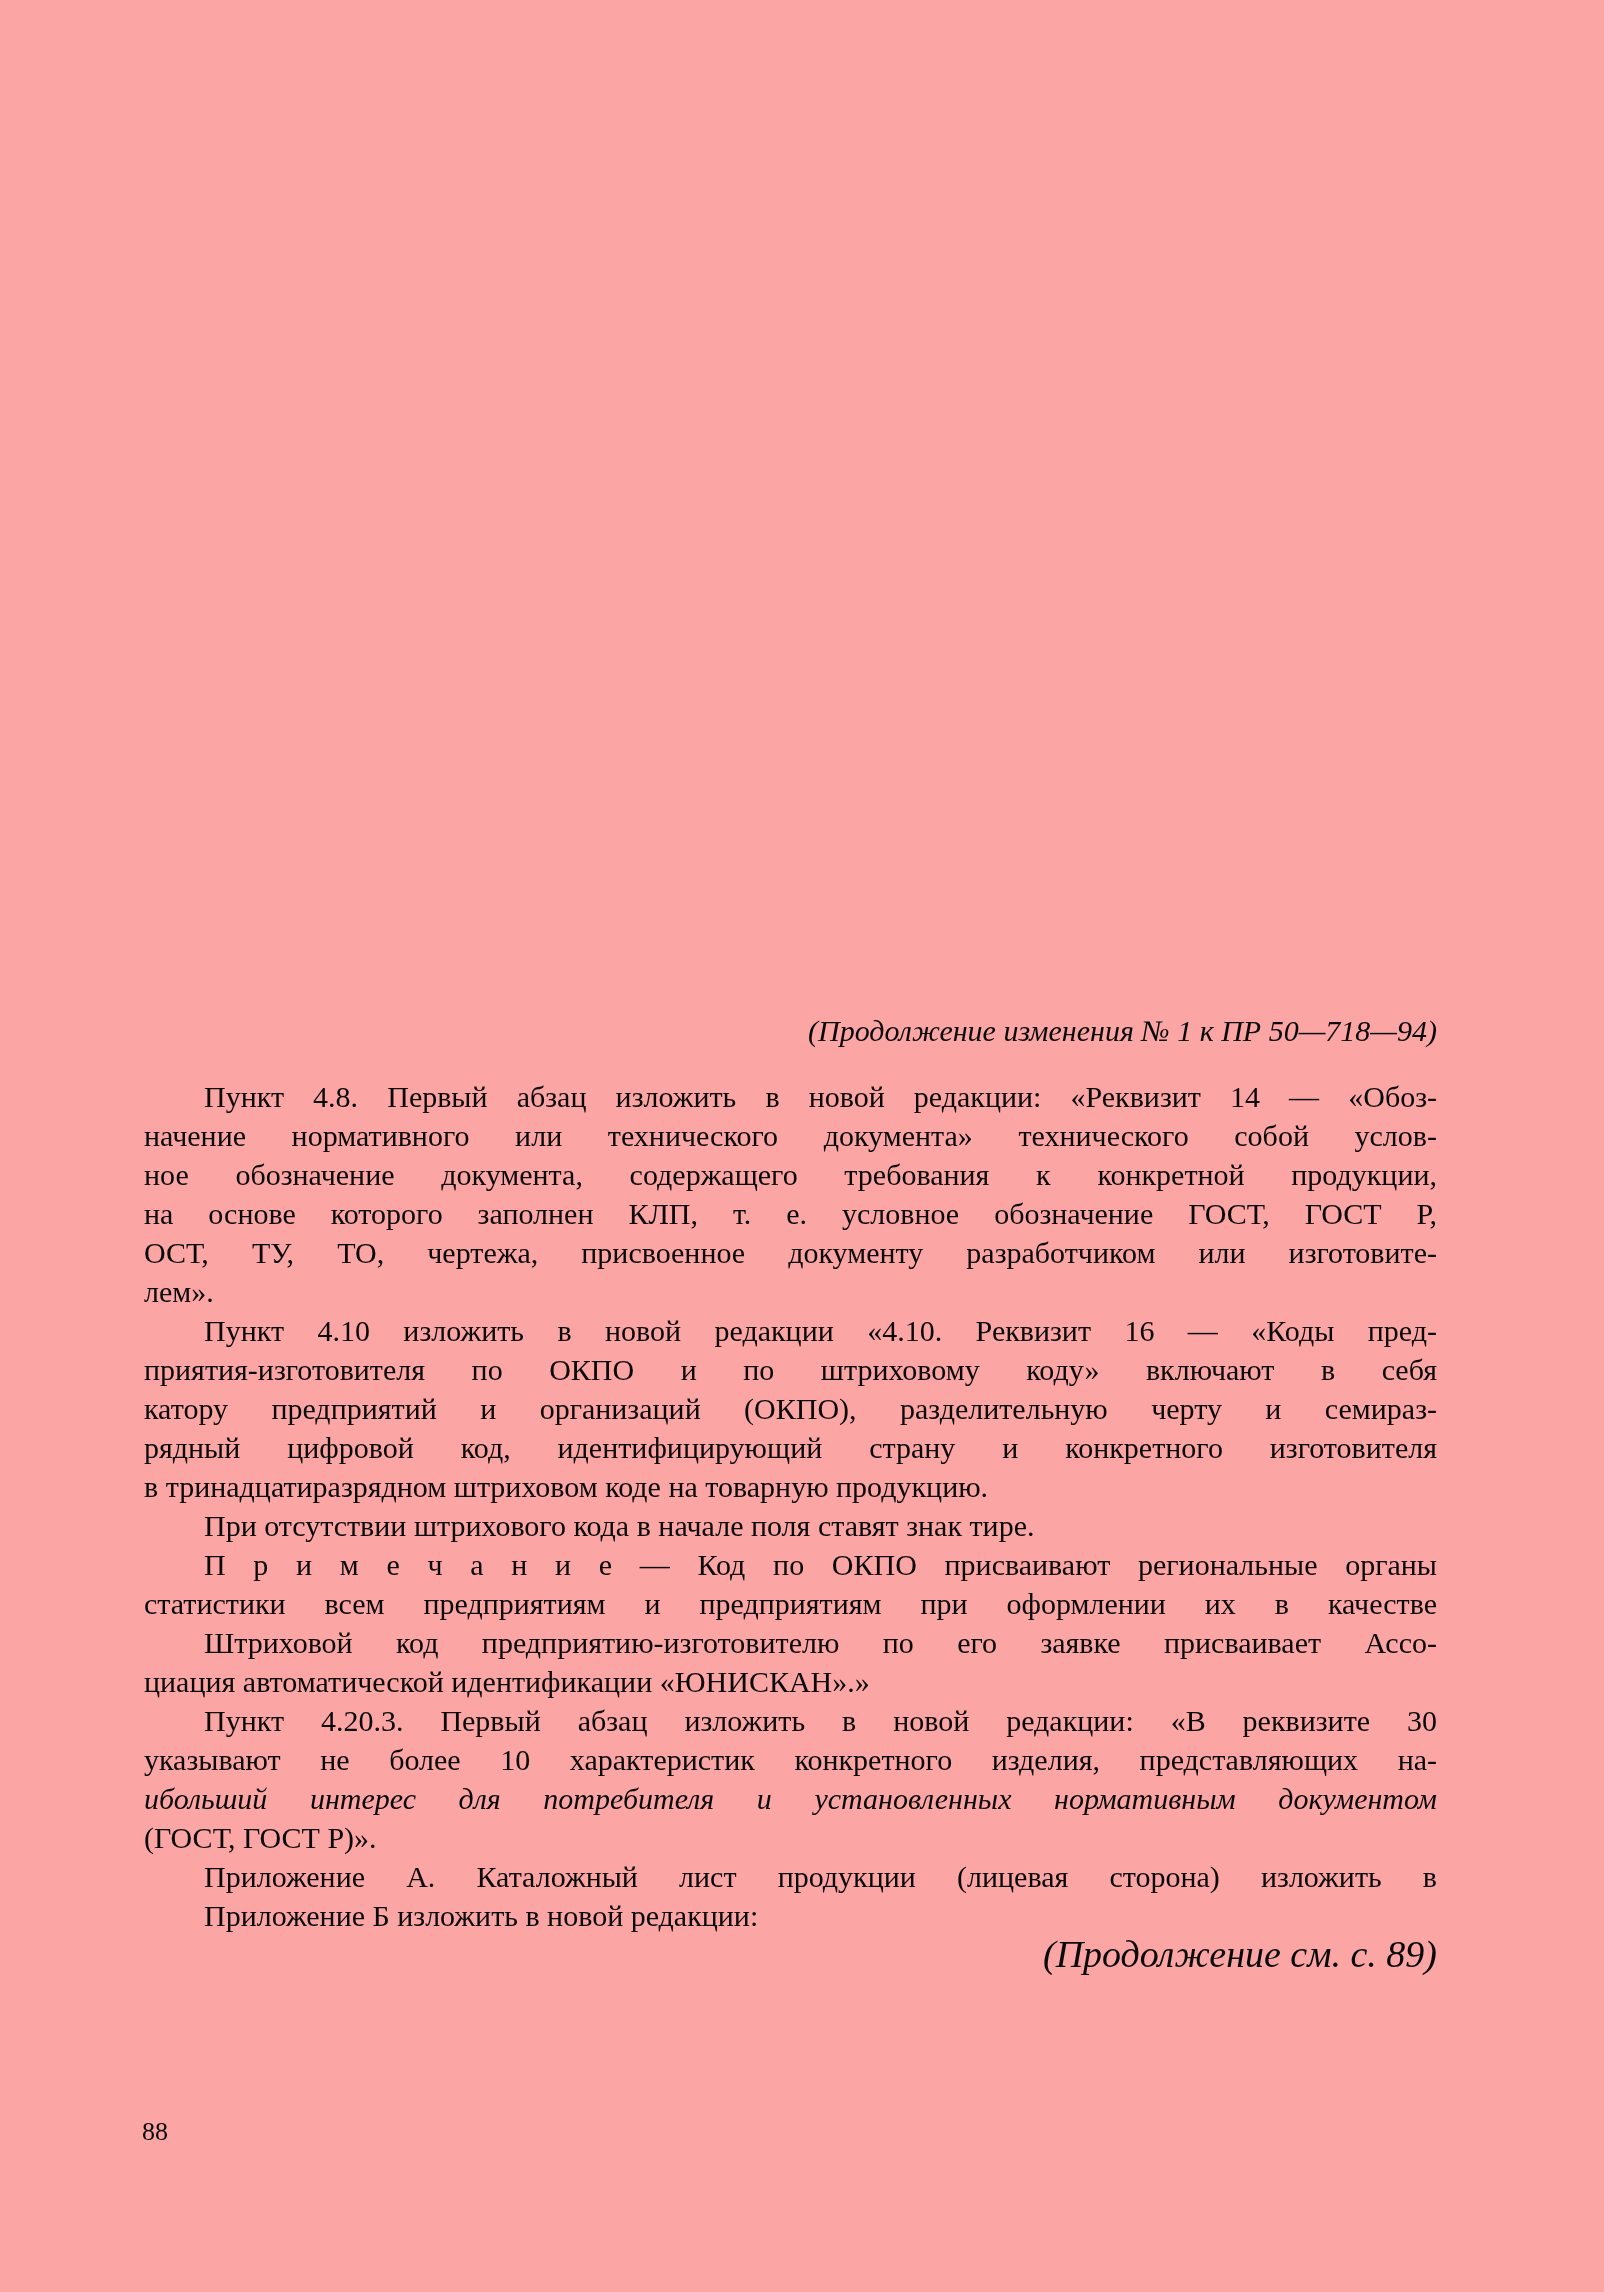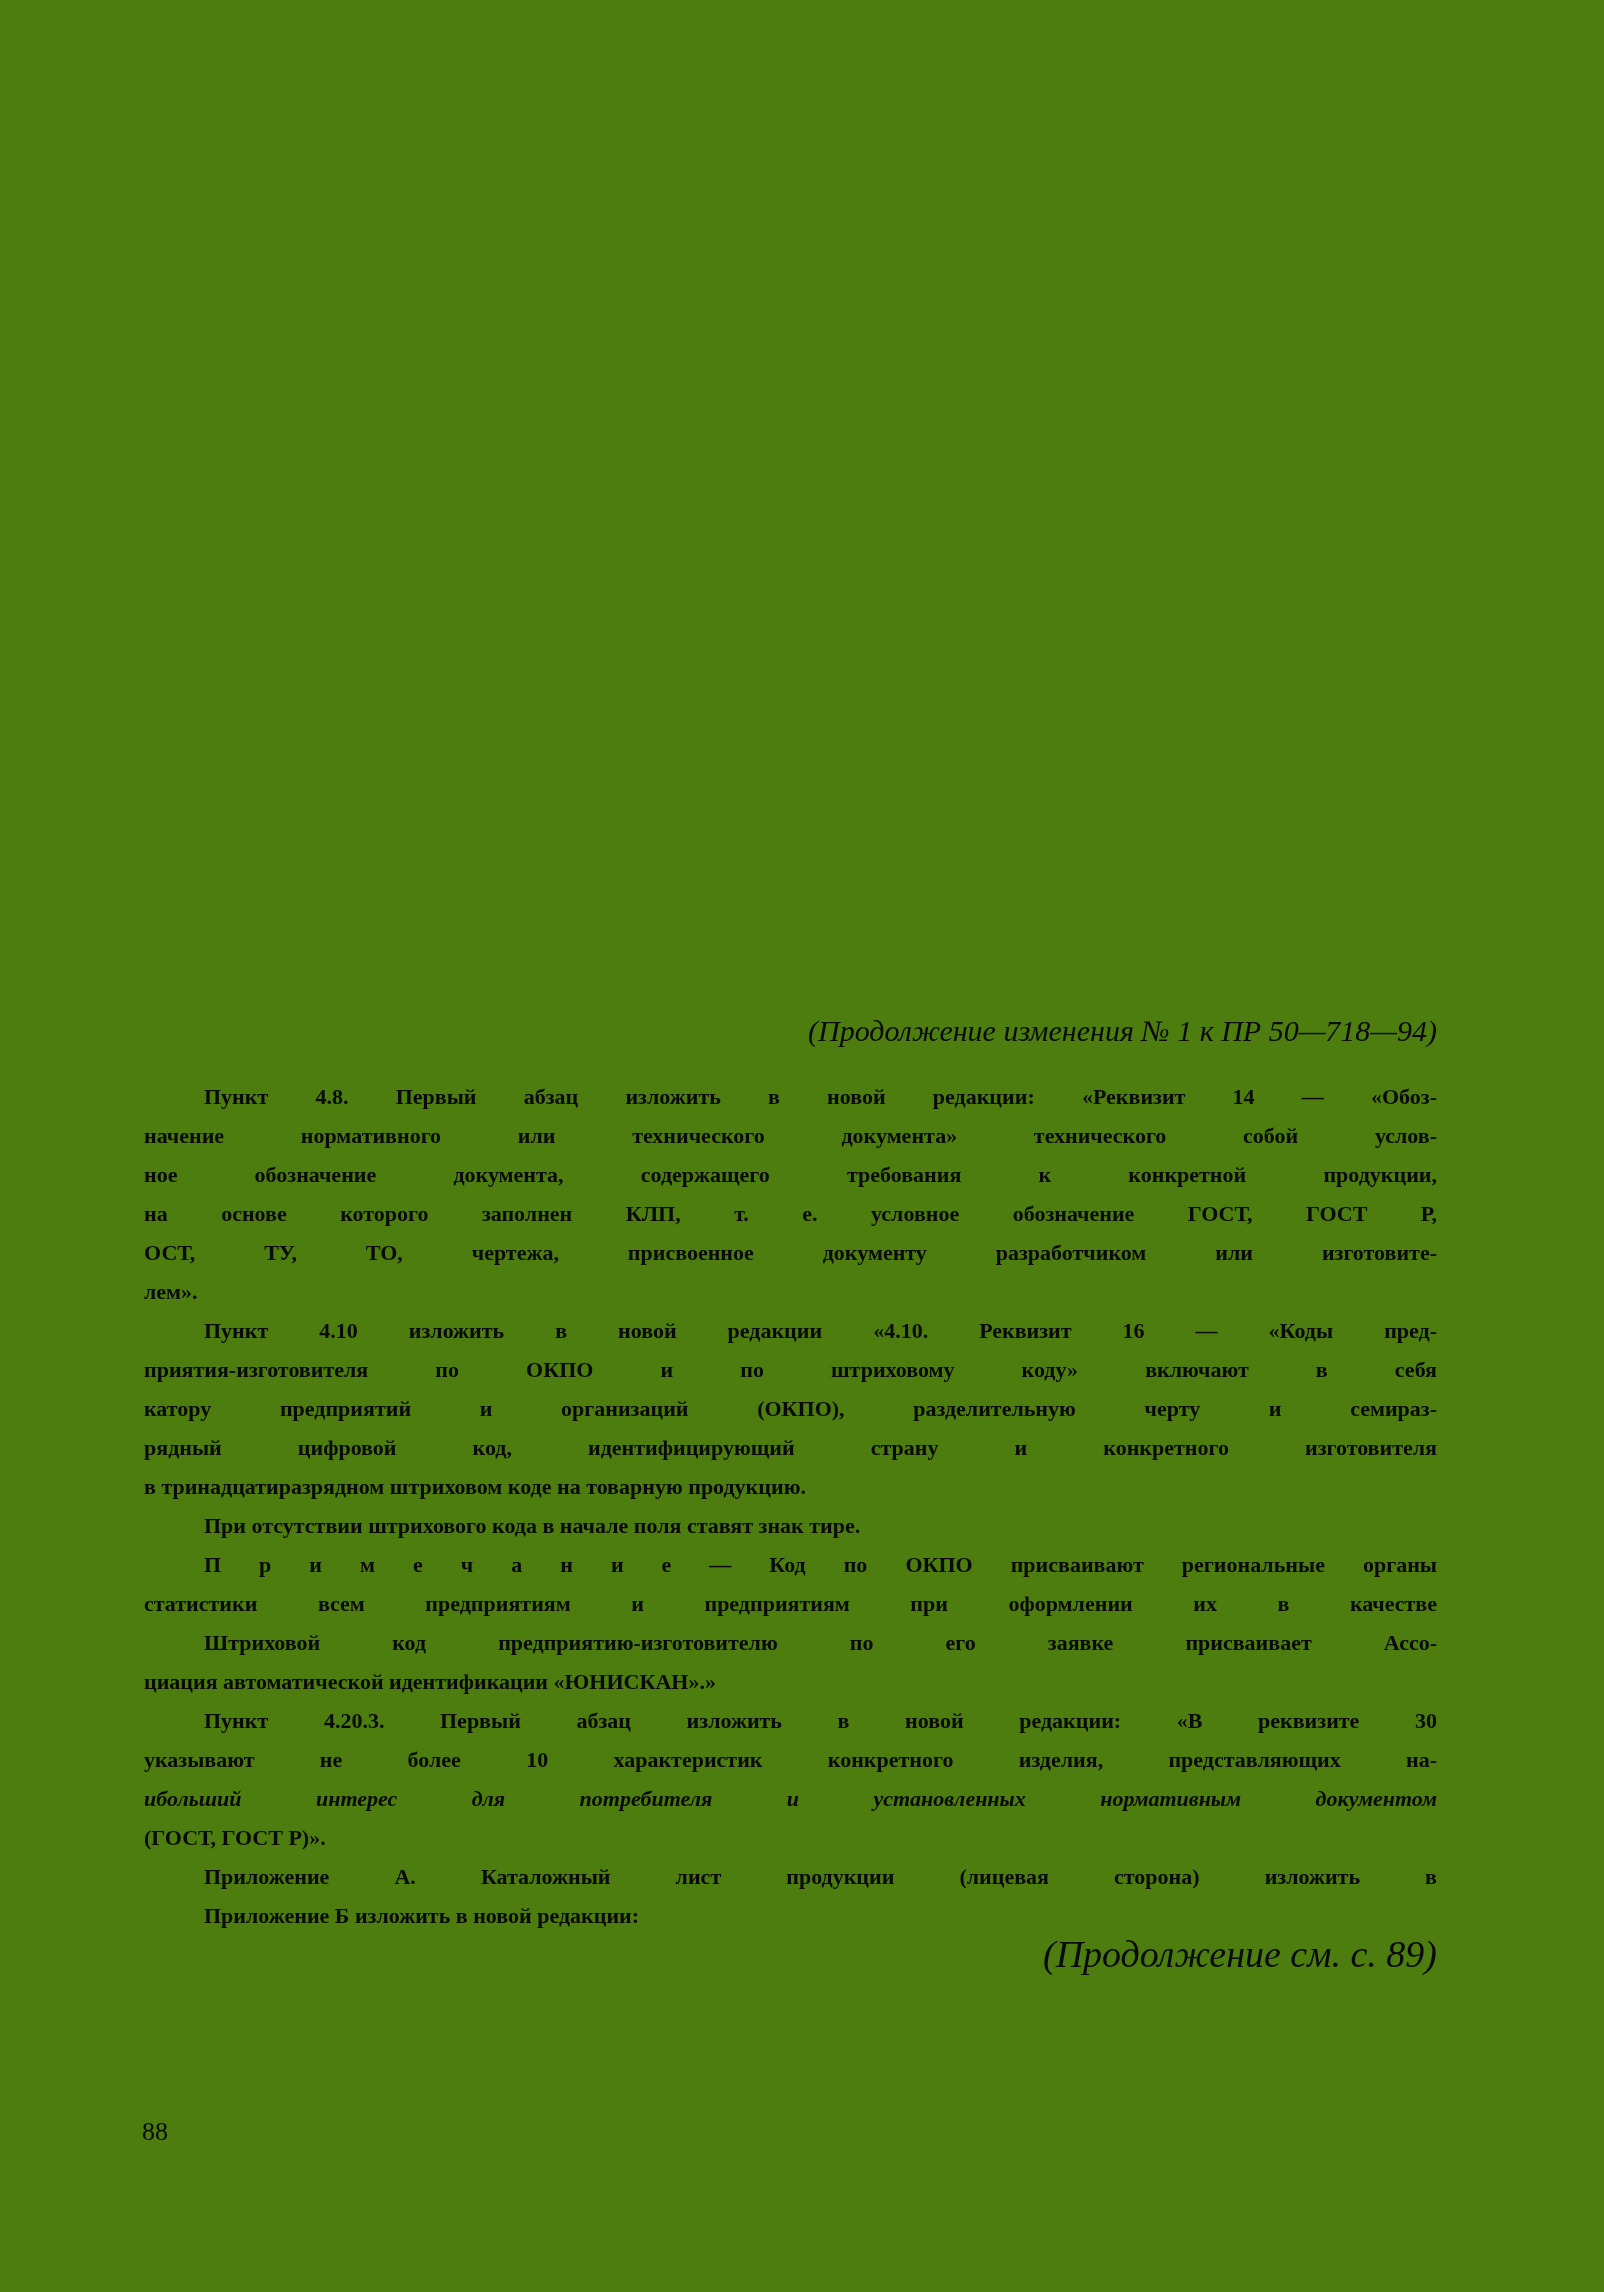--- a/index.html
+++ b/index.html
@@ -4,21 +4,21 @@
 <style>
   html, body {
     margin: 0;
     padding: 0;
     background: #ffffff;
   }
   .sheet {
     position: relative;
     width: 1605px;
     height: 2292px;
-    background: #4d7c0f;
+    background: #fca5a5;
     color: #0a0a0a;
     font-family: "Liberation Serif", "DejaVu Serif", serif;
     overflow: hidden;
   }
   .col {
     position: absolute;
     left: 144px;
     top: 1011px;
     width: 1293px;
   }
@@ -26,25 +26,24 @@
     font-size: 30px;
     line-height: 39px;
     font-style: italic;
     text-align: right;
     white-space: nowrap;
   }
   .bodytext {
     margin-top: 27px;
   }
   .ln {
-    font-size: 22px;
+    font-size: 30px;
     line-height: 39px;
     text-align: left;
     white-space: normal;
-    font-weight: bold;
   }
   .j {
     text-align: justify;
     text-align-last: justify;
   }
   .ind {
     text-indent: 60px;
   }
   .it {
     font-style: italic;

